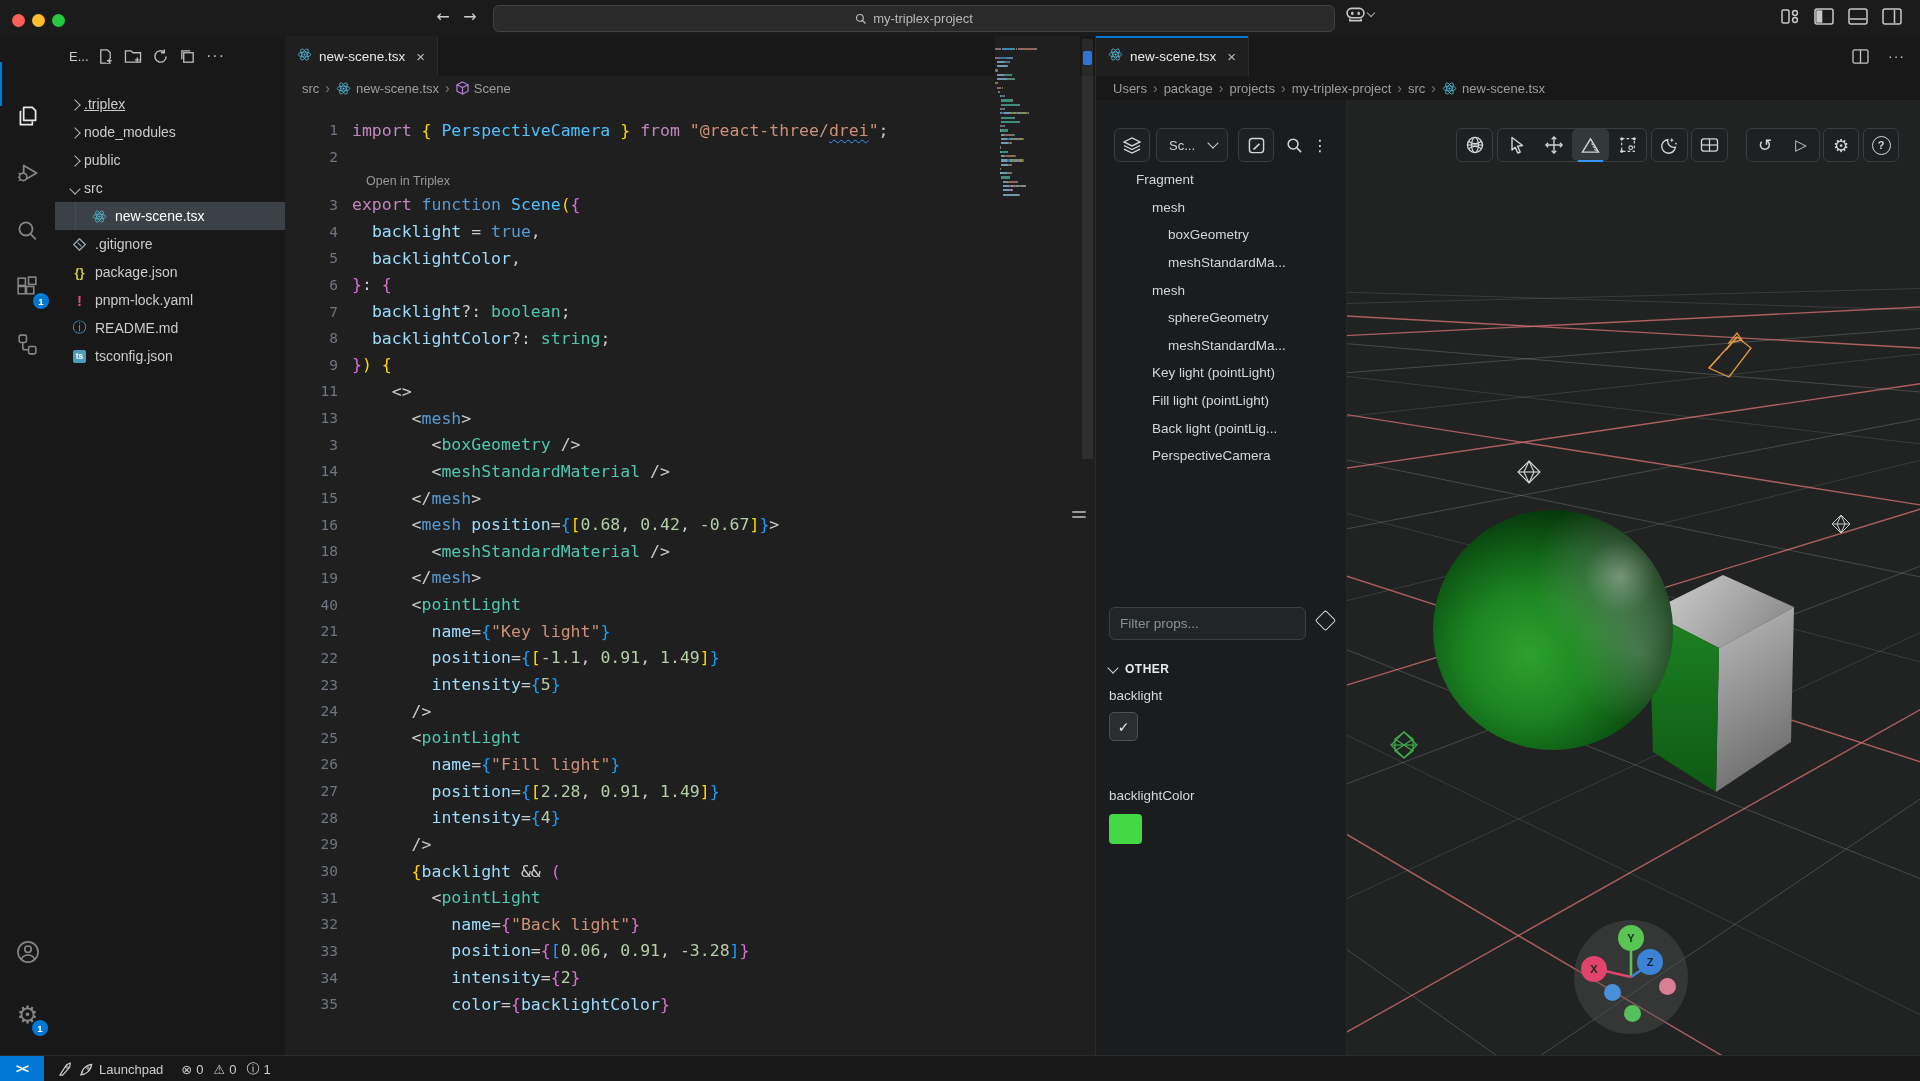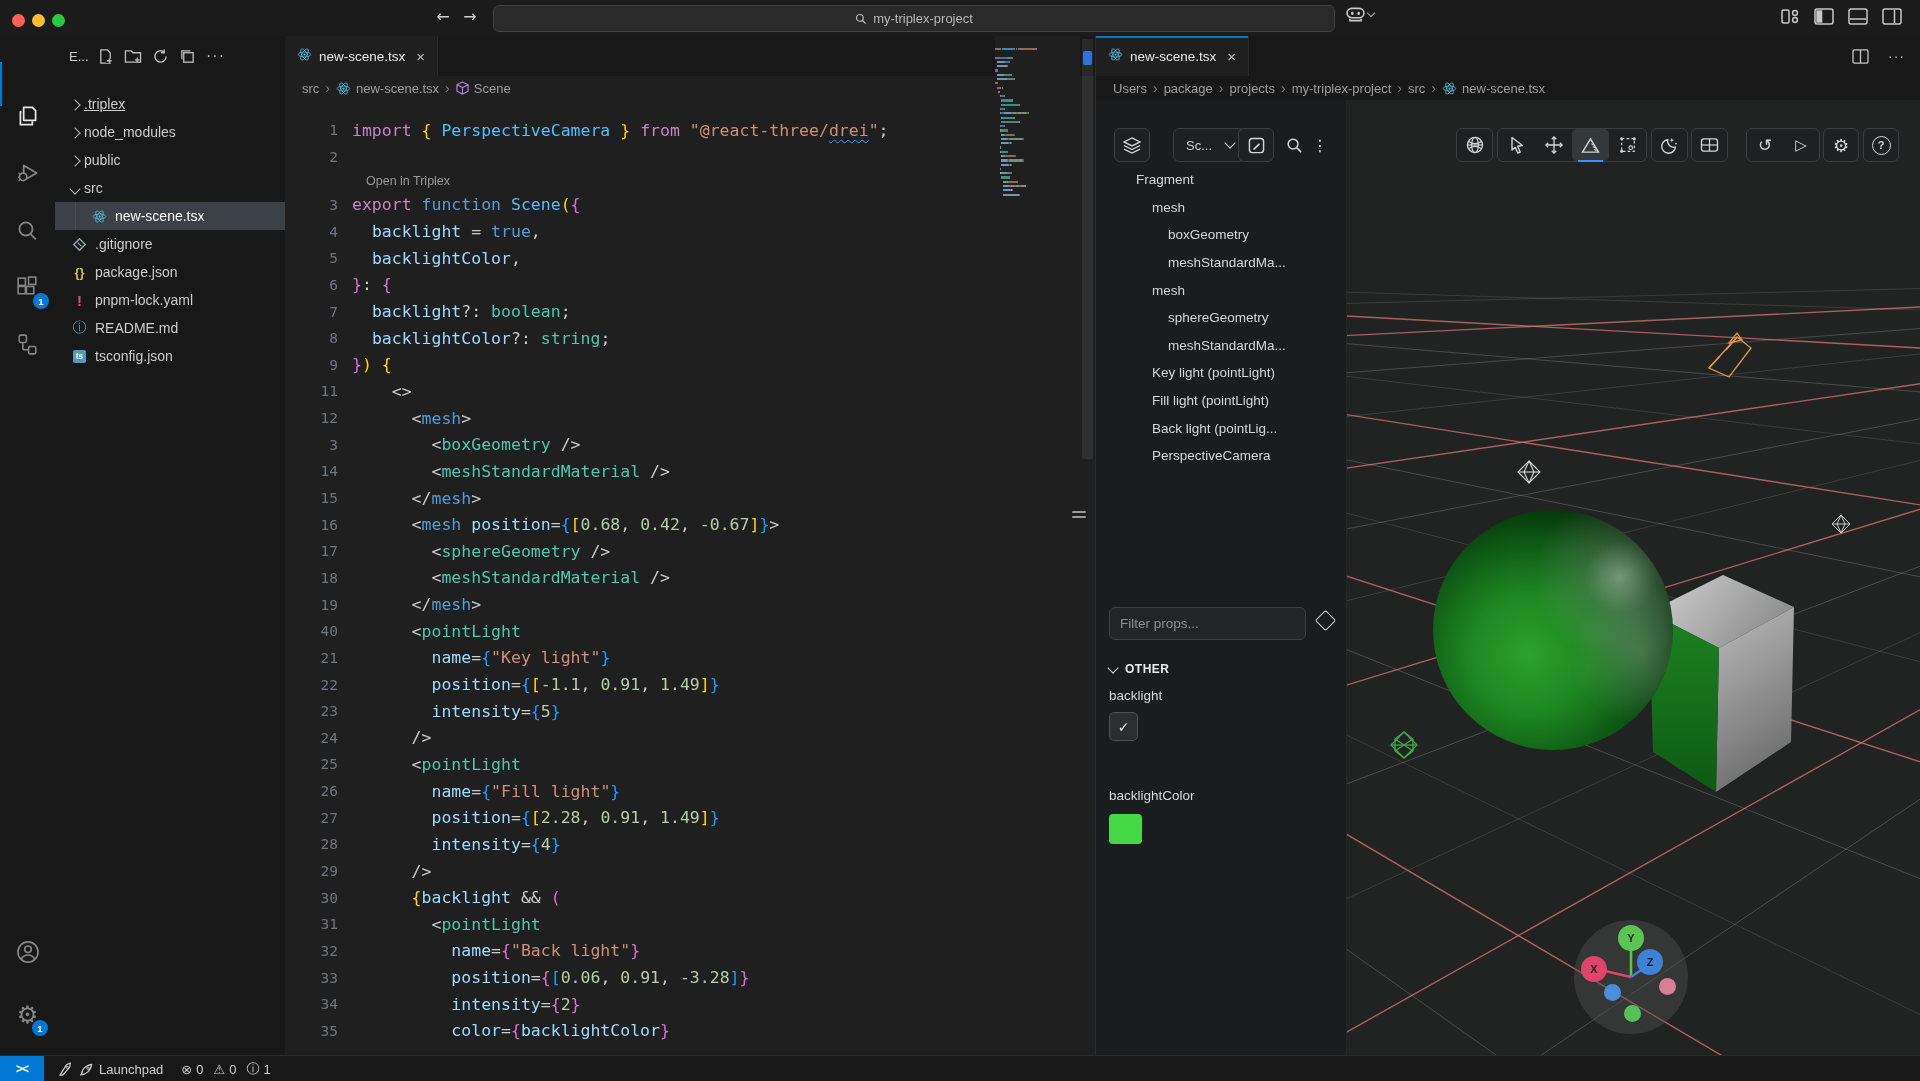--- a/index.html
+++ b/index.html
@@ -391,42 +391,38 @@
             </div>
             <div class="crow">
               <span class="gutter">9</span>
               <span class="cline"><span class="c-m">}</span><span class="c-y">)</span><span class="c-w"> </span><span class="c-y">{</span></span>
             </div>
             <div class="crow">
               <span class="gutter">11</span>
               <span class="cline"><span class="c-w">    </span><span class="c-w">&lt;&gt;</span></span>
             </div>
             <div class="crow">
-              <span class="gutter">12</span>
+              <span class="gutter">13</span>
               <span class="cline"><span class="c-w">      </span><span class="c-w">&lt;</span><span class="c-b">mesh</span><span class="c-w">&gt;</span></span>
             </div>
             <div class="crow">
               <span class="gutter">3</span>
               <span class="cline"><span class="c-w">        </span><span class="c-w">&lt;</span><span class="c-t">boxGeometry</span><span class="c-w"> /&gt;</span></span>
             </div>
             <div class="crow">
               <span class="gutter">14</span>
               <span class="cline"><span class="c-w">        </span><span class="c-w">&lt;</span><span class="c-t">meshStandardMaterial</span><span class="c-w"> /&gt;</span></span>
             </div>
             <div class="crow">
               <span class="gutter">15</span>
               <span class="cline"><span class="c-w">      </span><span class="c-w">&lt;/</span><span class="c-b">mesh</span><span class="c-w">&gt;</span></span>
             </div>
             <div class="crow">
               <span class="gutter">16</span>
               <span class="cline"><span class="c-w">      </span><span class="c-w">&lt;</span><span class="c-b">mesh</span><span class="c-w"> </span><span class="c-v">position</span><span class="c-w">=</span><span class="c-u">{</span><span class="c-y">[</span><span class="c-n">0.68</span><span class="c-w">, </span><span class="c-n">0.42</span><span class="c-w">, </span><span class="c-n">-0.67</span><span class="c-y">]</span><span class="c-u">}</span><span class="c-w">&gt;</span></span>
-            </div>
-            <div class="crow">
-              <span class="gutter">17</span>
-              <span class="cline"><span class="c-w">        </span><span class="c-w">&lt;</span><span class="c-t">sphereGeometry</span><span class="c-w"> /&gt;</span></span>
             </div>
             <div class="crow">
               <span class="gutter">18</span>
               <span class="cline"><span class="c-w">        </span><span class="c-w">&lt;</span><span class="c-t">meshStandardMaterial</span><span class="c-w"> /&gt;</span></span>
             </div>
             <div class="crow">
               <span class="gutter">19</span>
               <span class="cline"><span class="c-w">      </span><span class="c-w">&lt;/</span><span class="c-b">mesh</span><span class="c-w">&gt;</span></span>
             </div>
             <div class="crow">
@@ -947,21 +943,21 @@
             </div>
         </div>
 
         <div class="ptoolbar">
           <div class="tbtn" style="left:18px;width:36px">
             <svg width="18" height="17" viewBox="0 0 20 19">
                 <polygon points="10,1 19,5.5 10,10 1,5.5" fill="none" stroke="currentColor" stroke-width="1.5"></polygon>
                 <path d="M1 9.5 L10 14 L19 9.5 M1 13.5 L10 18 L19 13.5" fill="none" stroke="currentColor" stroke-width="1.5"></path>
               </svg>
           </div>
-          <div class="tbtn" style="left:77px;width:72px;justify-content:space-between;padding:0 4px">
+          <div class="tbtn" style="left:60px;width:72px;justify-content:space-between;padding:0 4px">
             <span class="select-label">Sc...</span>
             <span class="chevron down" style="border-color:#cfcfcf;margin:-4px 6px 0 0"></span>
           </div>
           <div class="tbtn" style="left:142px;width:36px">
             <svg width="17" height="17" viewBox="0 0 18 18">
                 <rect x="1.5" y="1.5" width="15" height="15" rx="3" fill="none" stroke="currentColor" stroke-width="1.5"></rect>
                 <path d="M6 12 L11.5 6.5 L12.8 7.8 L7.3 13.3 L5.6 13.7 Z" fill="currentColor"></path>
               </svg>
           </div>
           <div class="tbtn flat" style="left:182px;width:32px">

